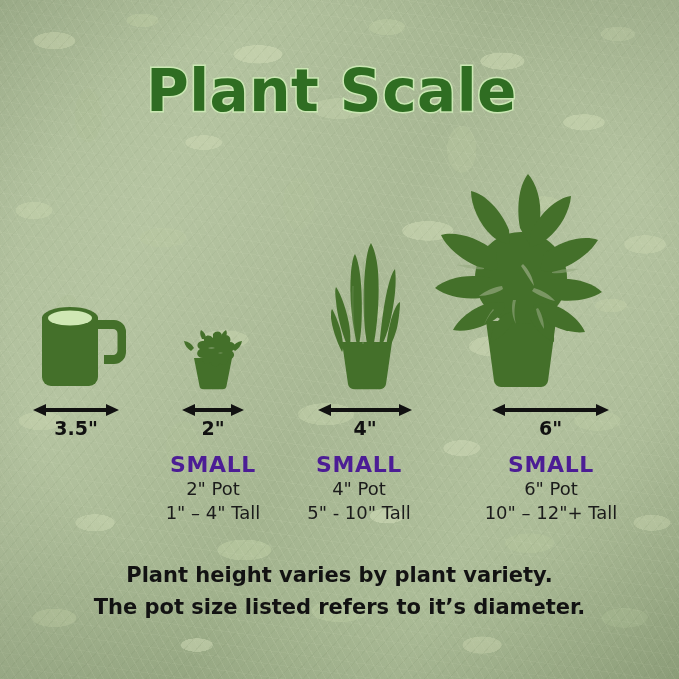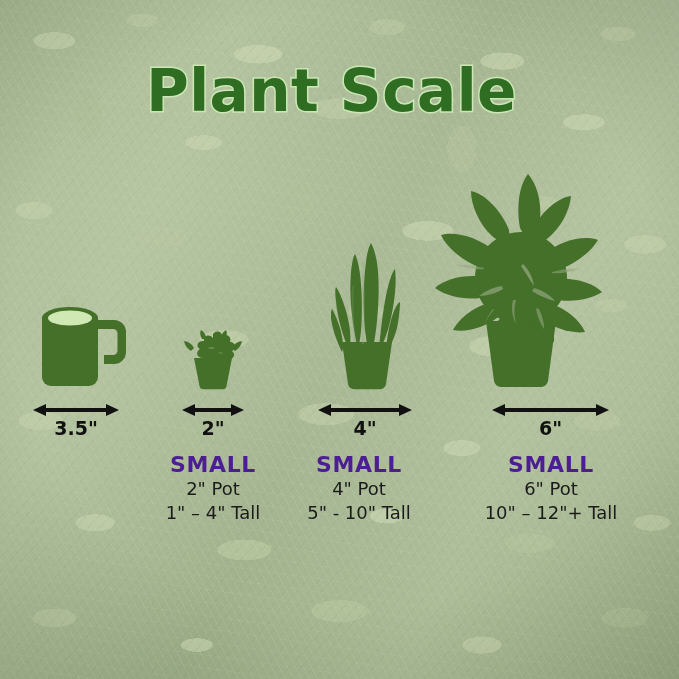--- a/index.html
+++ b/index.html
@@ -293,14 +293,18 @@
       <div class="size-line">5" - 10" Tall</div>
     </div>
 
     <div class="size-block" style="left:451px; top:452px;">
       <div class="size-title">SMALL</div>
       <div class="size-line">6" Pot</div>
       <div class="size-line">10" – 12"+ Tall</div>
     </div>
   </div>
 
+  <div id="footer">
+    <div>Plant height varies by plant variety.</div>
+    <div>The pot size listed refers to it’s diameter.</div>
+  </div>
 
 </div>
 
 </body></html>

